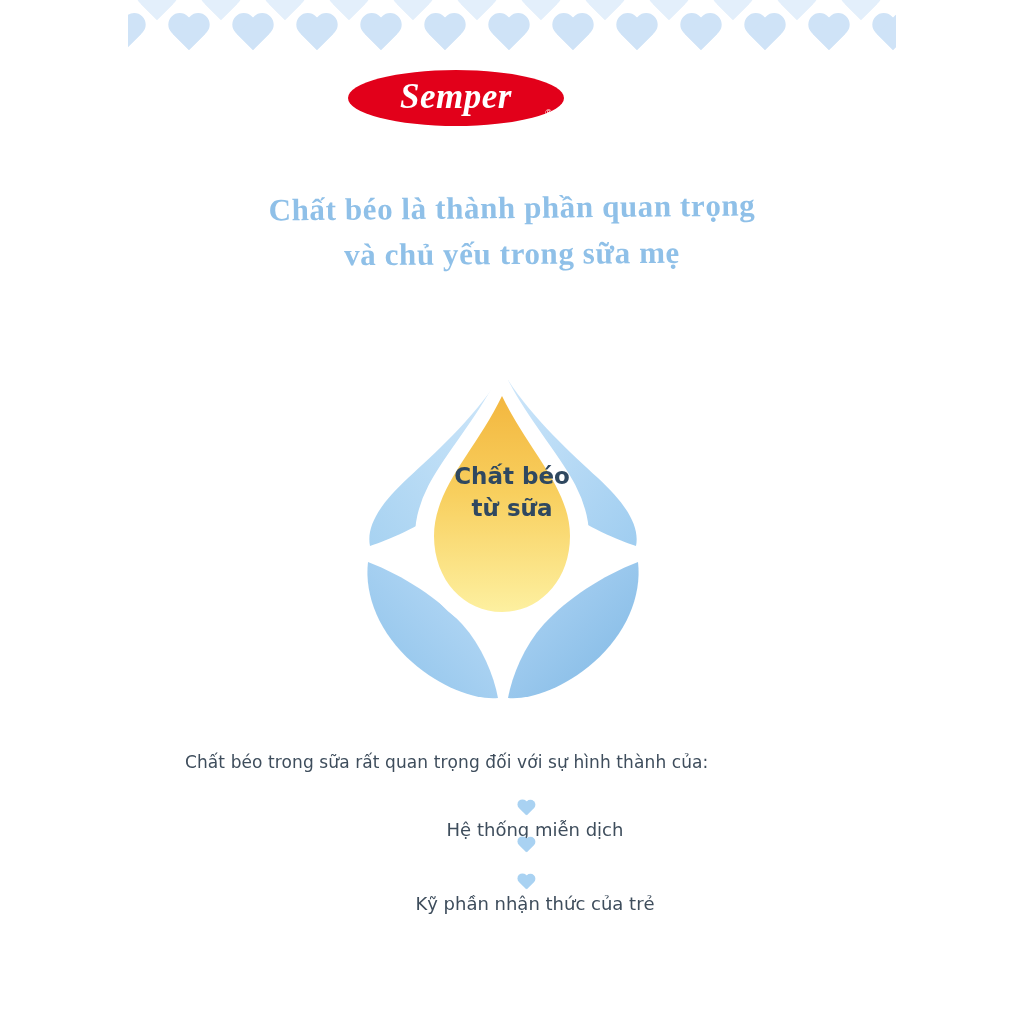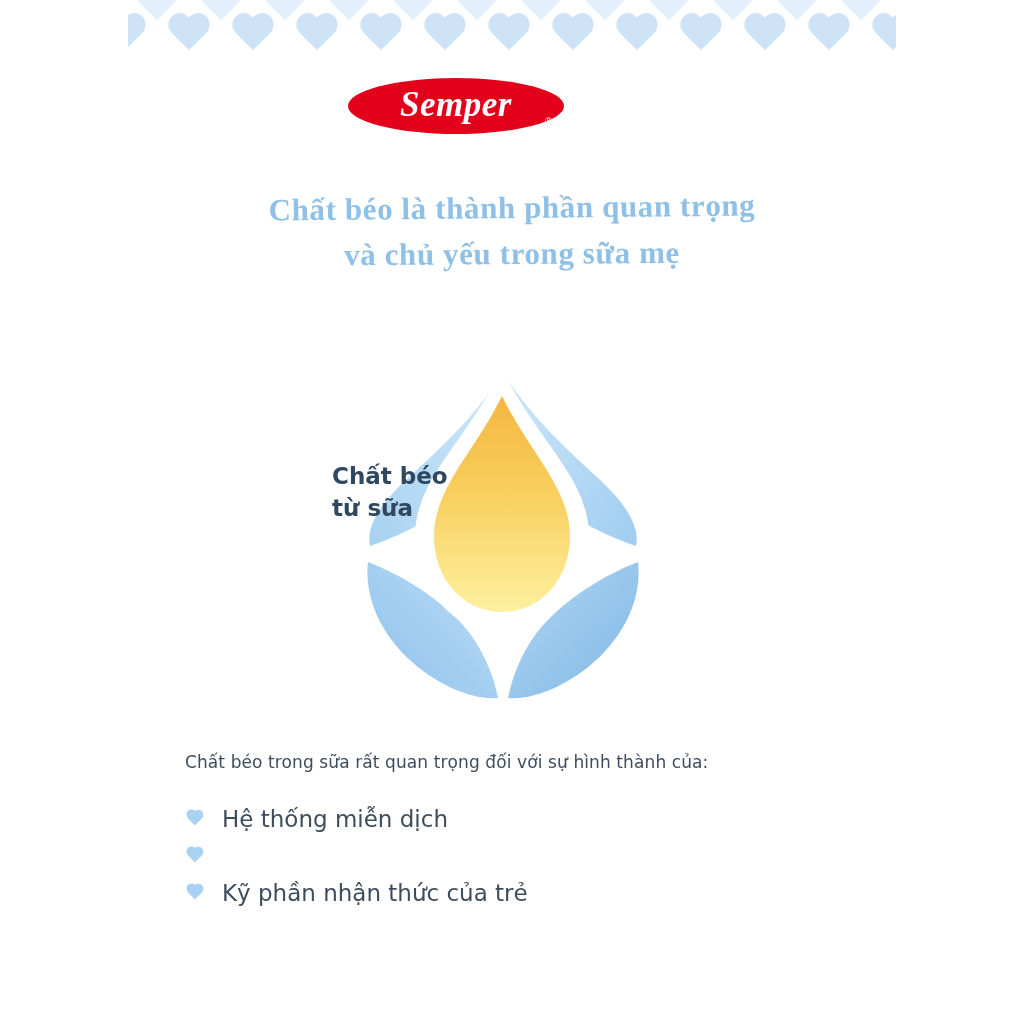--- a/index.html
+++ b/index.html
@@ -66,21 +66,20 @@
   .heart.pale::before, .heart.pale::after { background: #e3effb; }
   .heart.mid::before,  .heart.mid::after  { background: #cfe3f7; }
 
   
   .logo-wrap {
     position: absolute;
     left: 0;
     top: 70px;
     width: 912px;
     text-align: center;
-    margin-top: 8px;
   }
   .logo {
     display: inline-block;
     width: 216px;
     height: 56px;
     border-radius: 50%/50%;
     background: #e2001a;
     position: relative;
   }
   .logo-text {
@@ -132,20 +131,21 @@
     width: 360px;
     height: 380px;
   }
   .illustration svg { display: block; }
 
   .drop-label {
     position: absolute;
     left: 0;
     top: 130px;
     width: 360px;
+    text-align: center;
     color: #2f4860;
     font-family: "DejaVu Sans", sans-serif;
     font-size: 23px;
     font-weight: bold;
     line-height: 32px;
     pointer-events: none;
   }
 
   
   .intro {
@@ -162,22 +162,23 @@
     position: absolute;
     left: 185px;
     top: 800px;
     width: 700px;
   }
   .bullet {
     display: flex;
     align-items: center;
     height: 37px;
     font-family: "DejaVu Sans", sans-serif;
-    font-size: 23px;
+    font-size: 18px;
     color: #3e4d5c;
+    flex-direction: column;
   }
   .bullet-heart {
     position: relative;
     width: 19px;
     height: 17px;
     margin-right: 18px;
     flex: 0 0 19px;
   }
   .bullet-heart::before,
   .bullet-heart::after {

